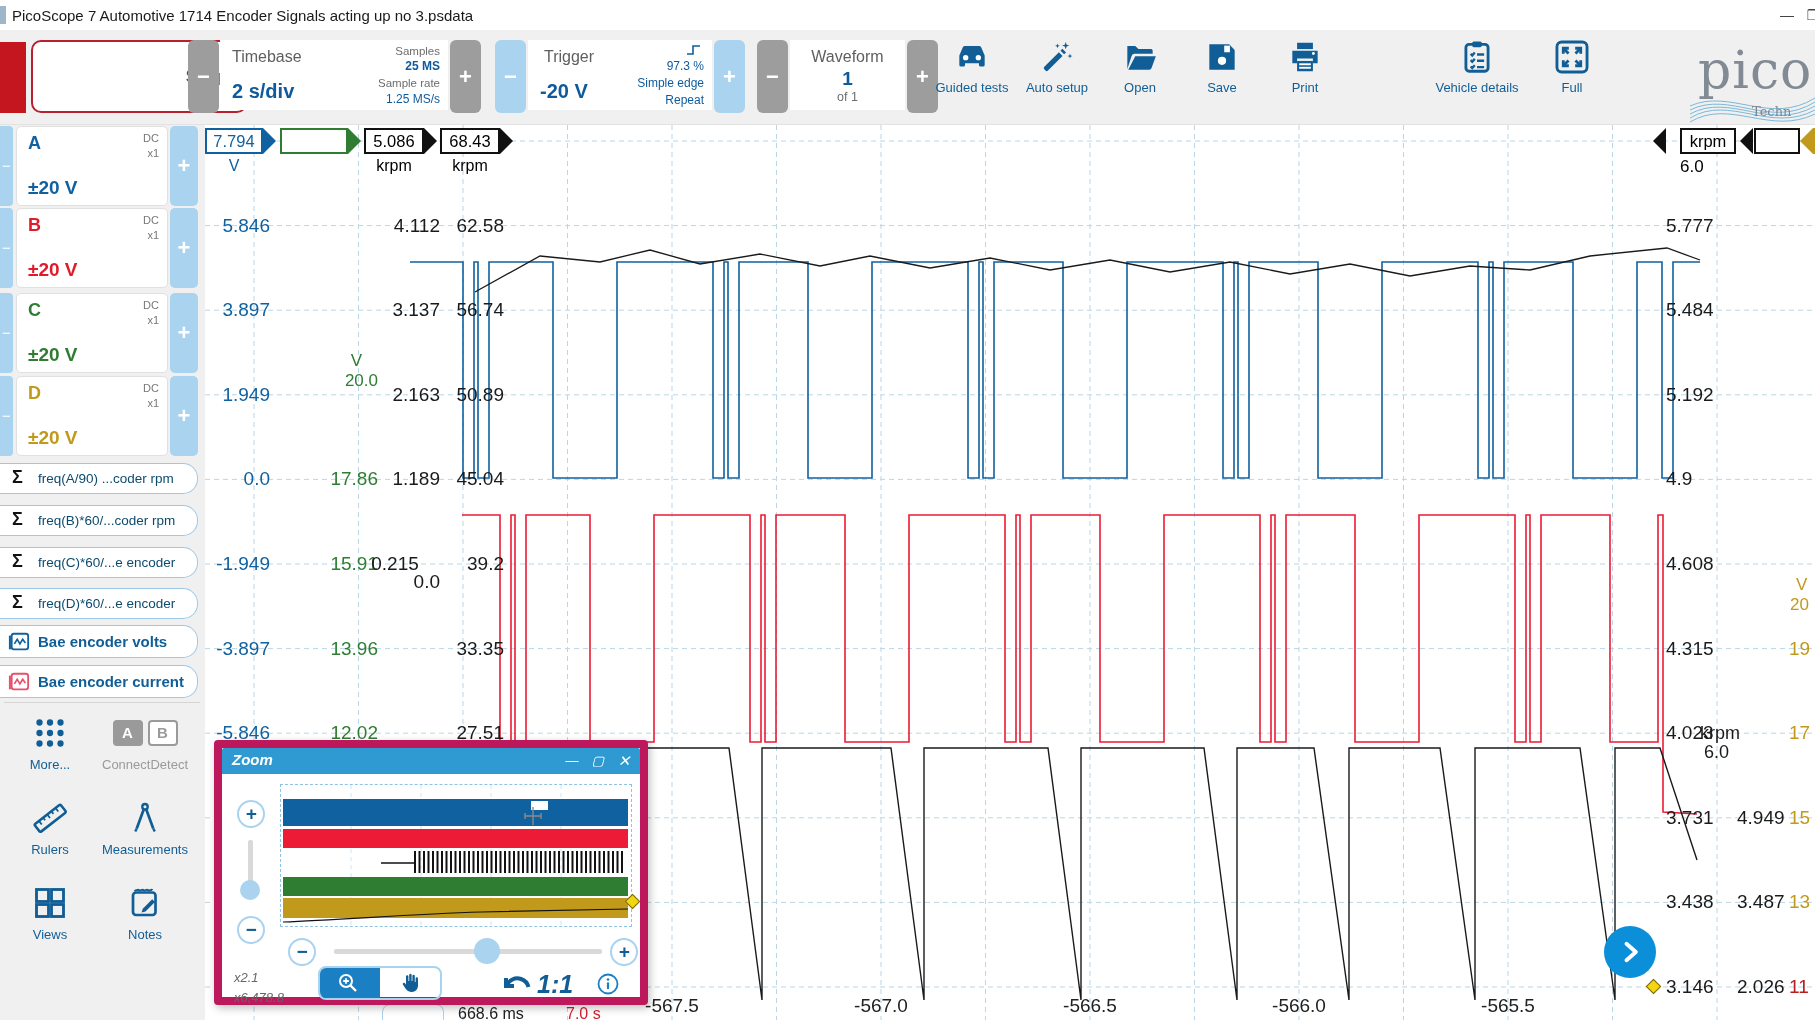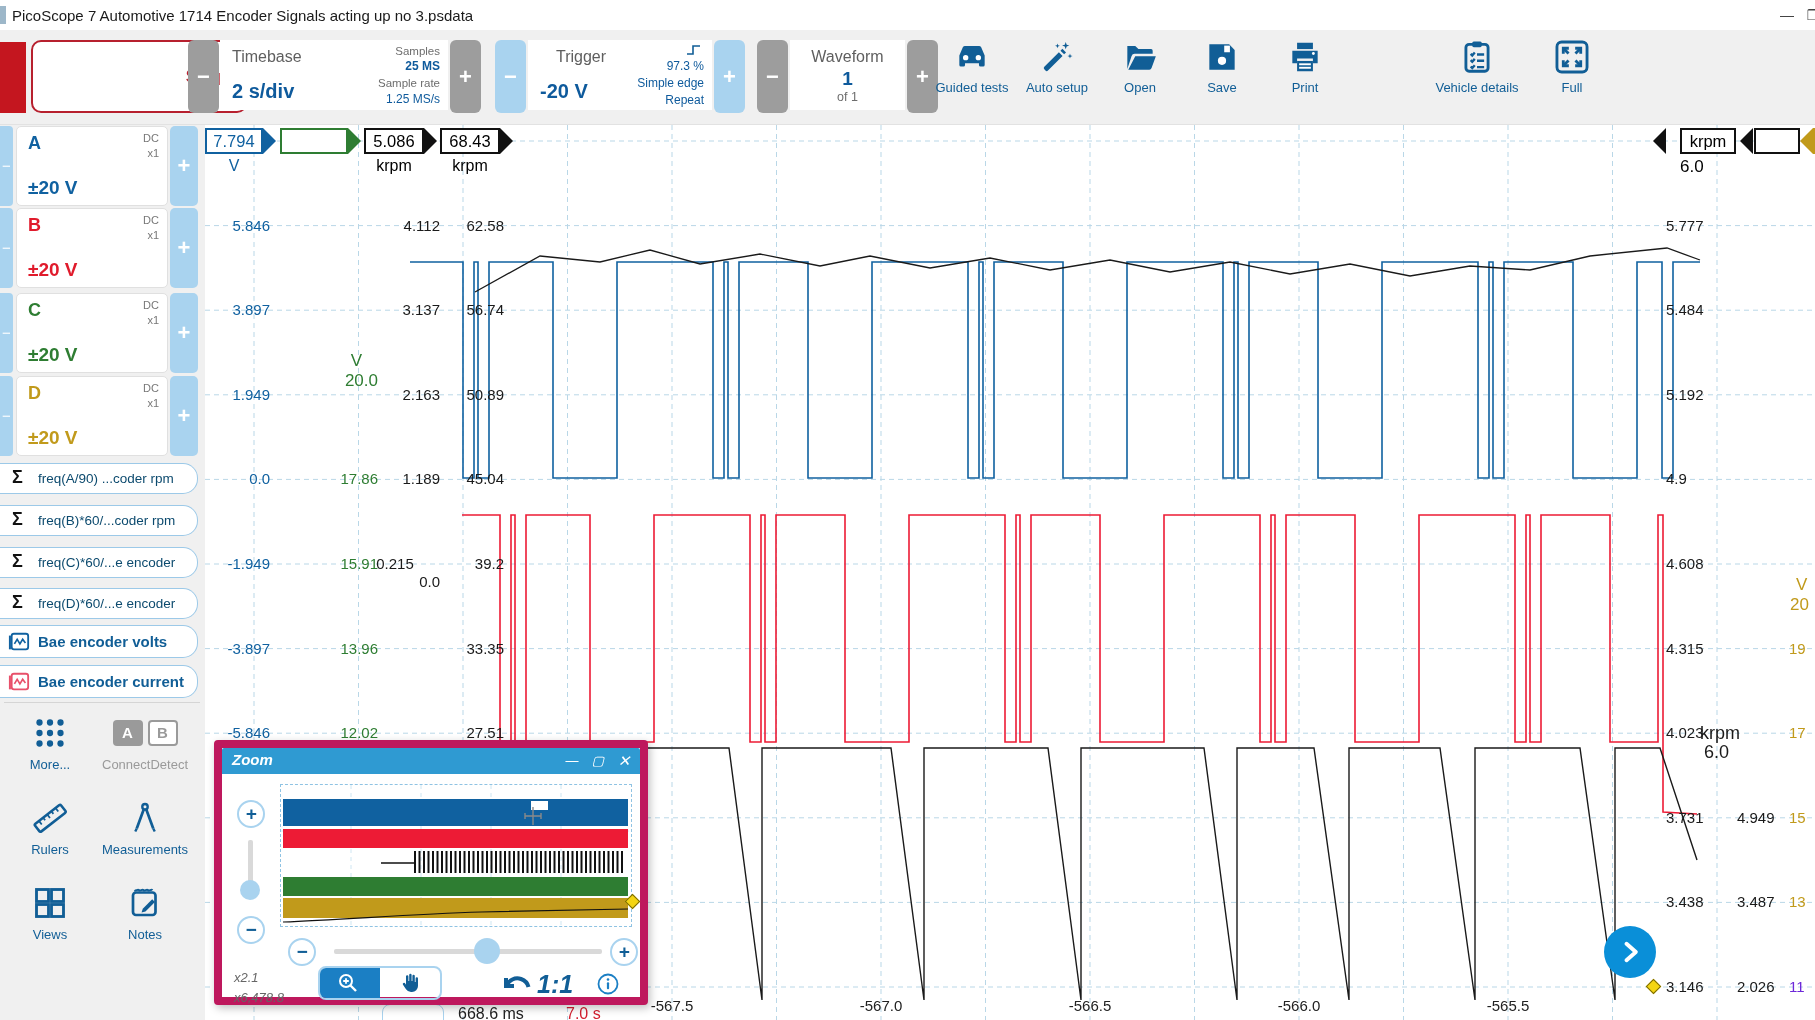--- a/index.html
+++ b/index.html
@@ -52,21 +52,21 @@
   .side-tool .ticon { display:block; margin:0 auto; width:36px; height:36px; color:#115e96; }
   .side-tool .tlabel { display:block; margin-top:6px; font-size:13px; color:#115e96; }
   .side-tool.disabled .tlabel { color:#9a9a9a; }
   .cd-box-a { display:inline-block; width:30px; height:26px; background:#9a9a9a; border-radius:4px; color:#fff; font-size:15px; font-weight:bold; line-height:26px; }
   .cd-box-b { display:inline-block; width:30px; height:26px; background:#fff; border:2px solid #9a9a9a; border-radius:4px; color:#9a9a9a; font-size:15px; font-weight:bold; line-height:22px; margin-left:5px; }
 
   
   #plot-bg { position:absolute; left:205px; top:125px; width:1610px; height:895px; background:#fff; z-index:0; }
   #plot-svg { position:absolute; left:0; top:0; z-index:1; pointer-events:none; }
   #plot-labels { position:absolute; left:0; top:0; width:1815px; height:1020px; z-index:2; pointer-events:none; }
-  .axis-label { position:absolute; font-size:15px; color:#1a1a1a; line-height:20px; white-space:nowrap; }
+  .axis-label { position:absolute; font-size:19px; color:#1a1a1a; line-height:20px; white-space:nowrap; }
   .marker-box { position:absolute; top:128px; height:26px; background:#fff; border:2px solid #111; font-size:16.5px; line-height:22px; text-align:center; z-index:2; }
   .tri-r { position:absolute; top:128px; width:0; height:0; border-top:13px solid transparent; border-bottom:13px solid transparent; z-index:2; }
   .tri-l { position:absolute; top:128px; width:0; height:0; border-top:13px solid transparent; border-bottom:13px solid transparent; z-index:2; }
   .unit-label { position:absolute; top:157px; font-size:16px; text-align:center; z-index:2; }
   .diamond { position:absolute; width:11px; height:11px; background:#f4d512; border:1px solid #7a6a00; transform:rotate(45deg); z-index:2; }
 
   
   #zoom-win { position:absolute; left:214px; top:740px; width:434px; height:265px; background:#fff; border:8px solid #be185d; border-radius:4px; box-shadow:2px 3px 8px rgba(0,0,0,.25); z-index:10;font-style:italic; }
   #zoom-titlebar { position:absolute; left:0; top:0; right:0; height:26px; background:#2f9ad2; border-radius:2px 2px 0 0; }
   #zoom-title { position:absolute; left:10px; top:3px; color:#fff; font-size:15px; font-weight:bold; }
@@ -108,21 +108,21 @@
     <div class="ctl-value abs" style="left:12px; top:40px;">2 s/div</div>
     <div class="ctl-small-gray abs" style="right:8px; top:5px;">Samples</div>
     <div class="ctl-small-blue abs" style="right:8px; top:19px; font-weight:bold;">25 MS</div>
     <div class="ctl-small-gray abs" style="right:8px; top:37px;">Sample rate</div>
     <div class="ctl-small-blue abs" style="right:8px; top:52px;">1.25 MS/s</div>
   </div>
   <div class="stepper gray" style="left:450px;">+</div>
 
   <div class="stepper blue" style="left:495px; color:#fff;">−</div>
   <div class="ctl-panel" style="left:528px; width:184px;">
-    <div class="ctl-title abs" style="left:28px; top:8px;">Trigger</div>
+    <div class="ctl-title abs" style="left:16px; top:8px;">Trigger</div>
     <div class="ctl-value abs" style="left:12px; top:40px;">-20 V</div>
     <span class="abs" style="right:10px; top:3px; width:16px; height:14px; color:#115e96;"><svg viewBox="0 0 16 14" width="100%" height="100%">
           <path fill="none" stroke="currentColor" stroke-width="1.6" d="M1 11h6V3h7"></path>
         </svg></span>
     <div class="ctl-small-blue abs" style="right:8px; top:19px;">97.3 %</div>
     <div class="ctl-small-blue abs" style="right:8px; top:36px;">Simple edge</div>
     <div class="ctl-small-blue abs" style="right:8px; top:53px;">Repeat</div>
   </div>
   <div class="stepper blue" style="left:714px;">+</div>
 
@@ -190,20 +190,33 @@
             <rect x="2.5" y="2.5" width="19" height="19" rx="3" fill="none" stroke="currentColor" stroke-width="1.8"></rect>
             <g stroke="currentColor" stroke-width="1.8" fill="none">
               <path d="M10 6.5H6.5V10M14 6.5h3.5V10M10 17.5H6.5V14M14 17.5h3.5V14"></path>
               <path d="M6.8 6.8l3 3M17.2 6.8l-3 3M6.8 17.2l3-3M17.2 17.2l-3-3"></path>
             </g>
           </svg></div>
         <div class="tlabel">Full</div>
       </div>
     </div>
 
+  <div id="pico-logo">
+    <div class="ptext">pico</div>
+    <svg width="125" height="92" style="position:absolute; left:0; top:0;">
+      <g fill="none" stroke="#7ab8d9" stroke-width="1">
+        <path d="M0 78 C40 58 80 98 125 70"></path>
+        <path d="M0 82 C40 60 80 100 125 74"></path>
+        <path d="M0 86 C40 62 80 102 125 78"></path>
+        <path d="M0 90 C40 66 80 104 125 82"></path>
+        <path d="M0 74 C40 56 80 94 125 66"></path>
+      </g>
+    </svg>
+    <div class="psub">Techn</div>
+  </div>
 </div>
 
 <div id="sidebar">
   <div id="channels">
       <div class="chan-minus" style="top: 1px; height: 80px; line-height: 80px;">−</div>
       <div class="chan-card" style="top: 1px; height: 80px;">
         <div class="chan-name" style="color: rgb(16, 97, 160);">A</div>
         <div class="chan-dc">DC</div>
         <div class="chan-x1">x1</div>
         <div class="chan-range" style="color: rgb(16, 97, 160);">±20 V</div>
@@ -403,21 +416,21 @@
     <div class="axis-label" style="left: 1700px; top: 723px; color: rgb(26, 26, 26); font-size: 18px;">krpm</div>
     <div class="axis-label" style="left: 1704px; top: 742px; color: rgb(26, 26, 26); font-size: 18px;">6.0</div>
     <div class="axis-label" style="left: 1666px; top: 808px; color: rgb(26, 26, 26);">3.731</div>
     <div class="axis-label" style="left: 1737px; top: 808px; color: rgb(26, 26, 26);">4.949</div>
     <div class="axis-label" style="left: 1789px; top: 808px; color: rgb(193, 154, 27);">15</div>
     <div class="axis-label" style="left: 1666px; top: 892px; color: rgb(26, 26, 26);">3.438</div>
     <div class="axis-label" style="left: 1737px; top: 892px; color: rgb(26, 26, 26);">3.487</div>
     <div class="axis-label" style="left: 1789px; top: 892px; color: rgb(193, 154, 27);">13</div>
     <div class="axis-label" style="left: 1666px; top: 977px; color: rgb(26, 26, 26);">3.146</div>
     <div class="axis-label" style="left: 1737px; top: 977px; color: rgb(26, 26, 26);">2.026</div>
-    <div class="axis-label" style="left: 1789px; top: 977px; color: #6d28d9;">11</div>
+    <div class="axis-label" style="left: 1789px; top: 977px; color: #b91c1c;">11</div>
     <div class="diamond" style="left: 1648px; top: 981px;"></div>
     <div class="axis-label" style="left: 1796px; top: 575px; color: rgb(193, 154, 27); font-size: 17px;">V</div>
     <div class="axis-label" style="left: 1790px; top: 595px; color: rgb(193, 154, 27); font-size: 17px;">20</div>
     <div class="axis-label" style="top: 996px; color: rgb(34, 34, 34); width: 100px; text-align: center; left: 622px;">-567.5</div>
     <div class="axis-label" style="top: 996px; color: rgb(34, 34, 34); width: 100px; text-align: center; left: 831px;">-567.0</div>
     <div class="axis-label" style="top: 996px; color: rgb(34, 34, 34); width: 100px; text-align: center; left: 1040px;">-566.5</div>
     <div class="axis-label" style="top: 996px; color: rgb(34, 34, 34); width: 100px; text-align: center; left: 1249px;">-566.0</div>
     <div class="axis-label" style="top: 996px; color: rgb(34, 34, 34); width: 100px; text-align: center; left: 1458px;">-565.5</div>
     <div class="marker-box" style="left: 205px; width: 58px; border-color: rgb(16, 97, 160); color: rgb(16, 97, 160);">7.794</div>
     <div class="tri-r" style="left: 263px; border-left: 13px solid rgb(16, 97, 160);"></div>

